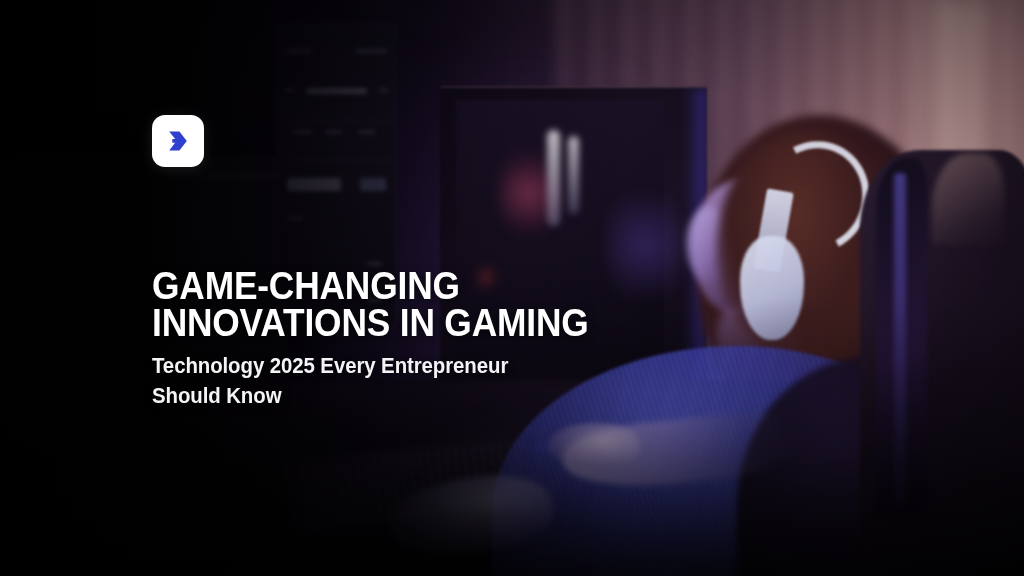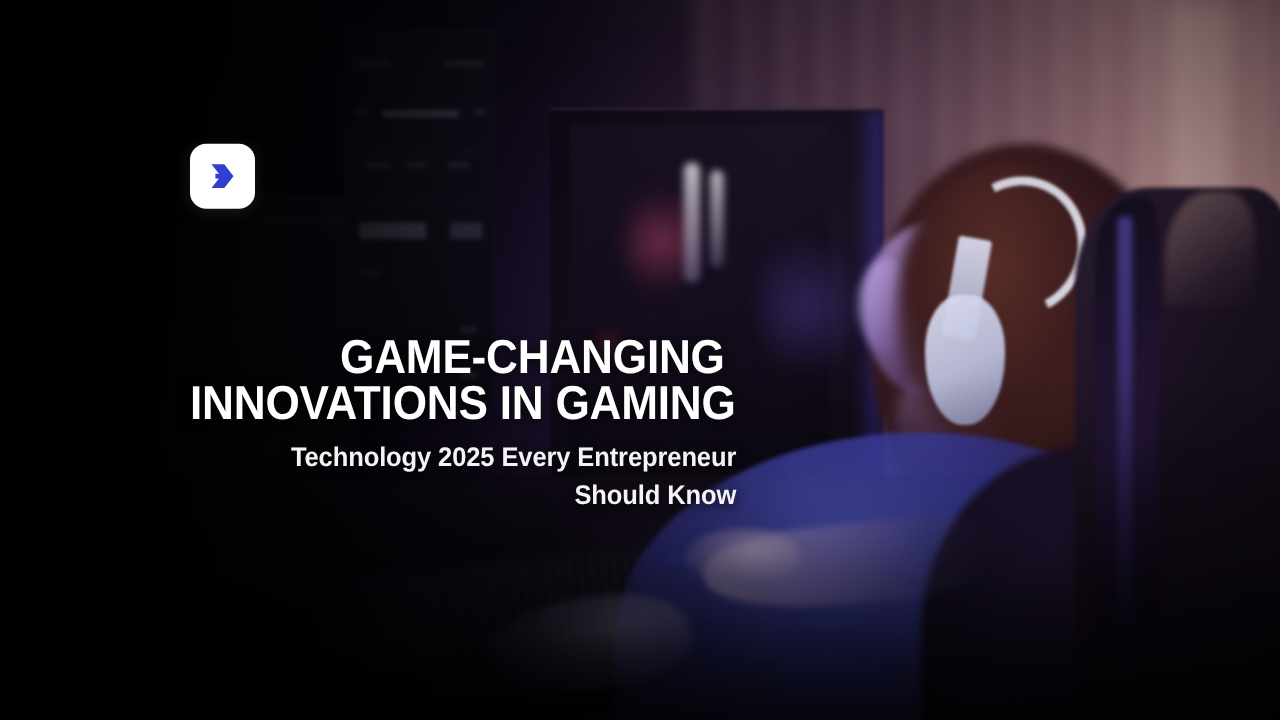--- a/index.html
+++ b/index.html
@@ -552,21 +552,20 @@
     align-items: center;
     justify-content: center;
   }
   .logo-badge svg { display: block; }
 
   .text-block {
     position: absolute;
     left: 152px;
     top: 268px;
     width: 460px;
-    text-align: right;
   }
   .headline {
     margin: 0;
     color: #ffffff;
     font-family: "Liberation Sans Narrow", "Liberation Sans", sans-serif;
     font-weight: 700;
     font-size: 38px;
     line-height: 0.97;
     letter-spacing: -0.2px;
     text-transform: uppercase;

